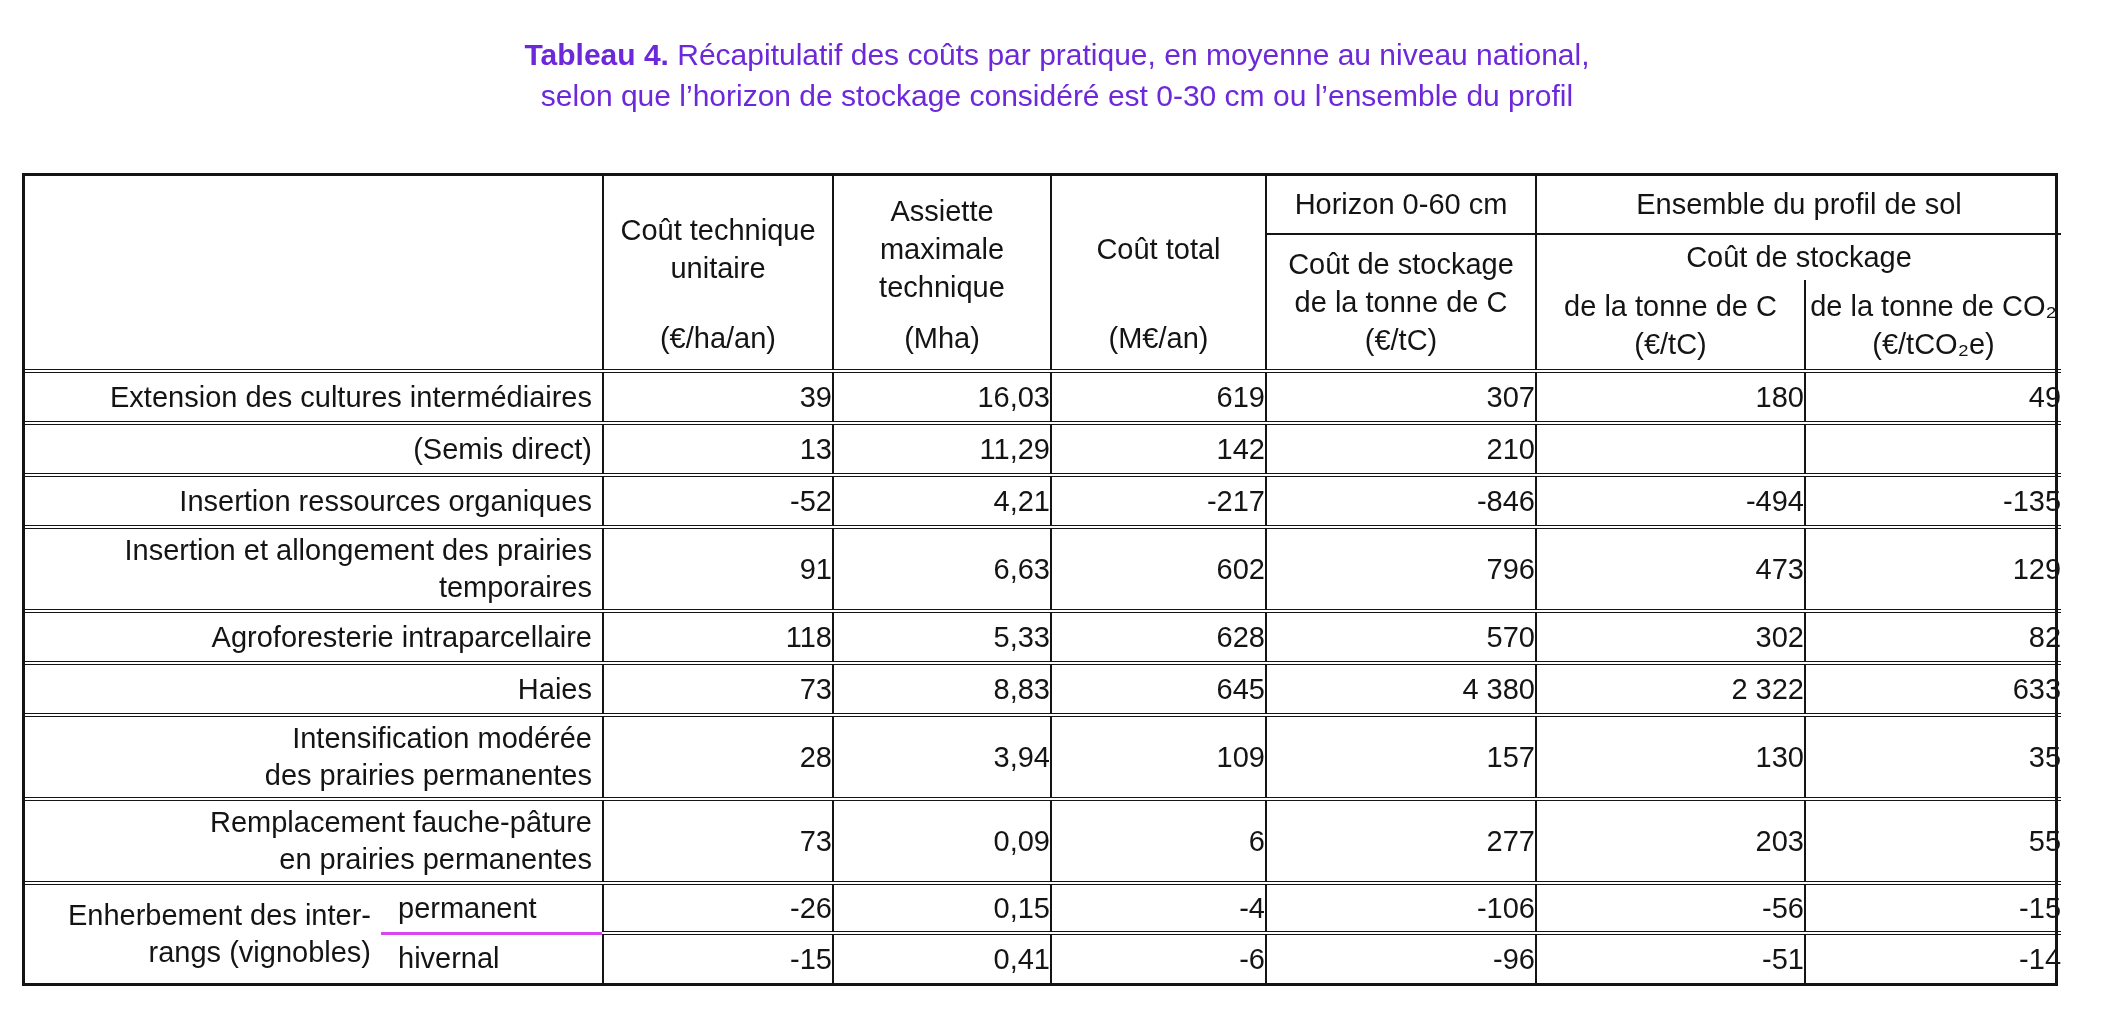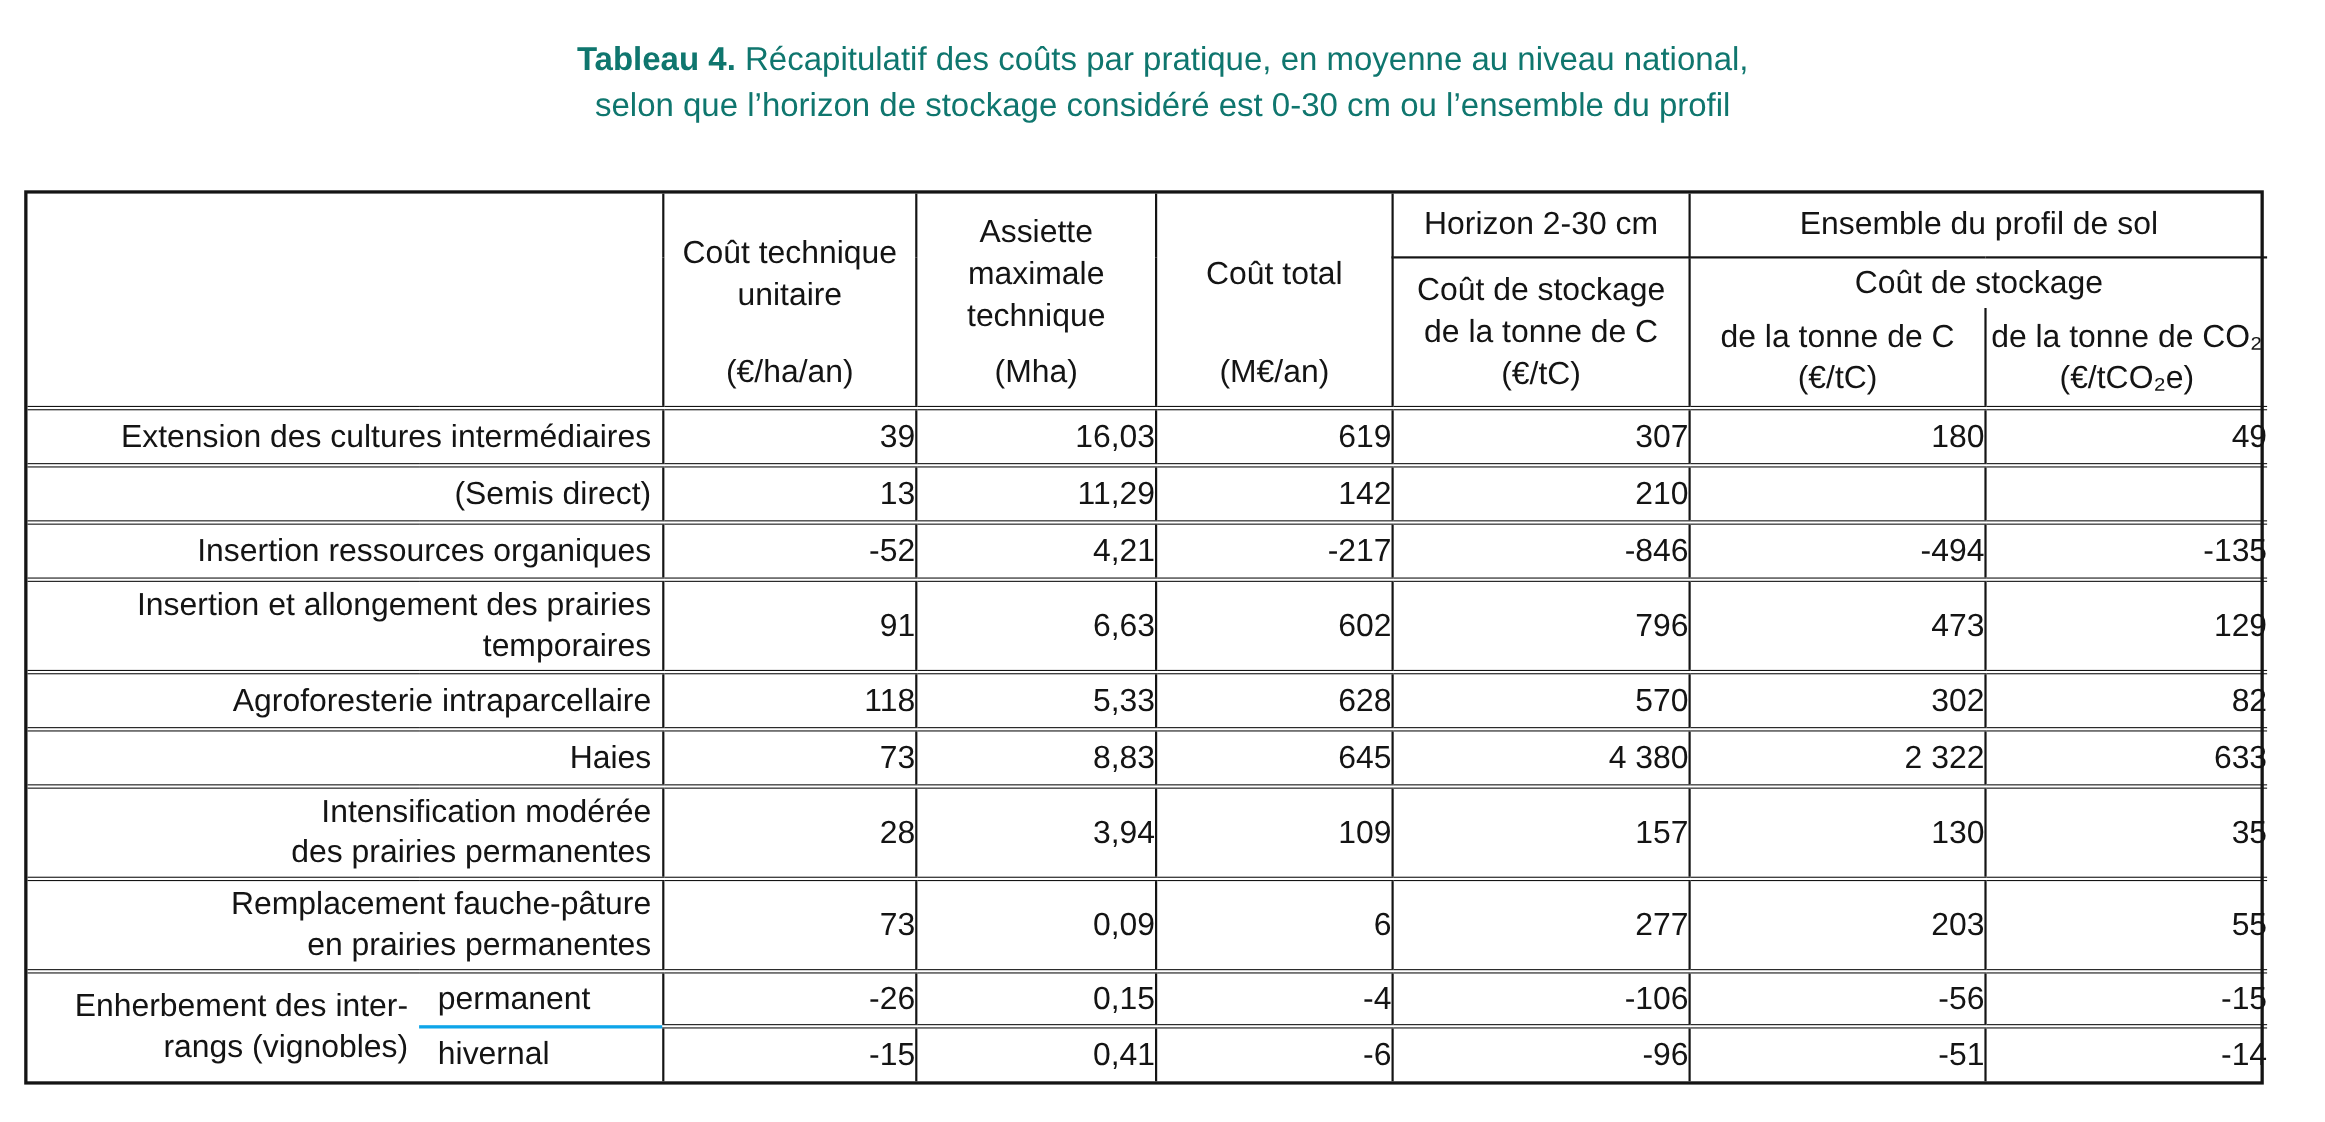--- a/index.html
+++ b/index.html
@@ -11,21 +11,21 @@
     color: #141414;
     overflow: hidden;
   }
 
   
   .title {
     padding-top: 34px;
     text-align: center;
     font-size: 30px;
     line-height: 41px;
-    color: #0f766e;
+    color: #6d28d9;
   }
   .title .bold { font-weight: 700; }
 
   
   .table-wrap {
     width: 2036px;
     margin: 57px 15px 0 22px;
     border: 3px solid #141414;
   }
   table {
@@ -72,21 +72,21 @@
 
   td.lbl {
     text-align: right;
     padding: 3px 10px 3px 13px;
     white-space: pre-line;
     line-height: 37px;
   }
   td.num { text-align: right; }
   td.grp { border-right: hidden; }
   td.sub { border-left: hidden; text-align: left; padding-left: 17px; }
-  td.sub-perm { border-bottom: 3px solid #0ea5e9; }
+  td.sub-perm { border-bottom: 3px solid #d946ef; }
   td.sub-hiv  { border-top: 3px solid #f97316; }
 </style>
 </head>
 <body>
 
 <div class="title">
   <div><span class="bold">Tableau 4.</span><span> Récapitulatif des coûts par pratique, en moyenne au niveau national,</span></div>
   <div>selon que l’horizon de stockage considéré est 0-30 cm ou l’ensemble du profil</div>
 </div>
 
@@ -119,21 +119,21 @@
 technique</div>
           <div class="hunit">(Mha)</div>
         </div>
       </th>
       <th class="colhead" rowspan="3">
         <div class="hc hc-full">
           <div class="hname">Coût total</div>
           <div class="hunit">(M€/an)</div>
         </div>
       </th>
-      <th class="band">Horizon 2-30 cm</th>
+      <th class="band">Horizon 0-60 cm</th>
       <th class="band" colspan="2">Ensemble du profil de sol</th>
     </tr>
     <tr class="h2">
       <th class="colhead" rowspan="2">
         <div class="hc hc-sub">
           <div class="hname">Coût de stockage
 de la tonne de C</div>
           <div class="hunit">(€/tC)</div>
         </div>
       </th>

